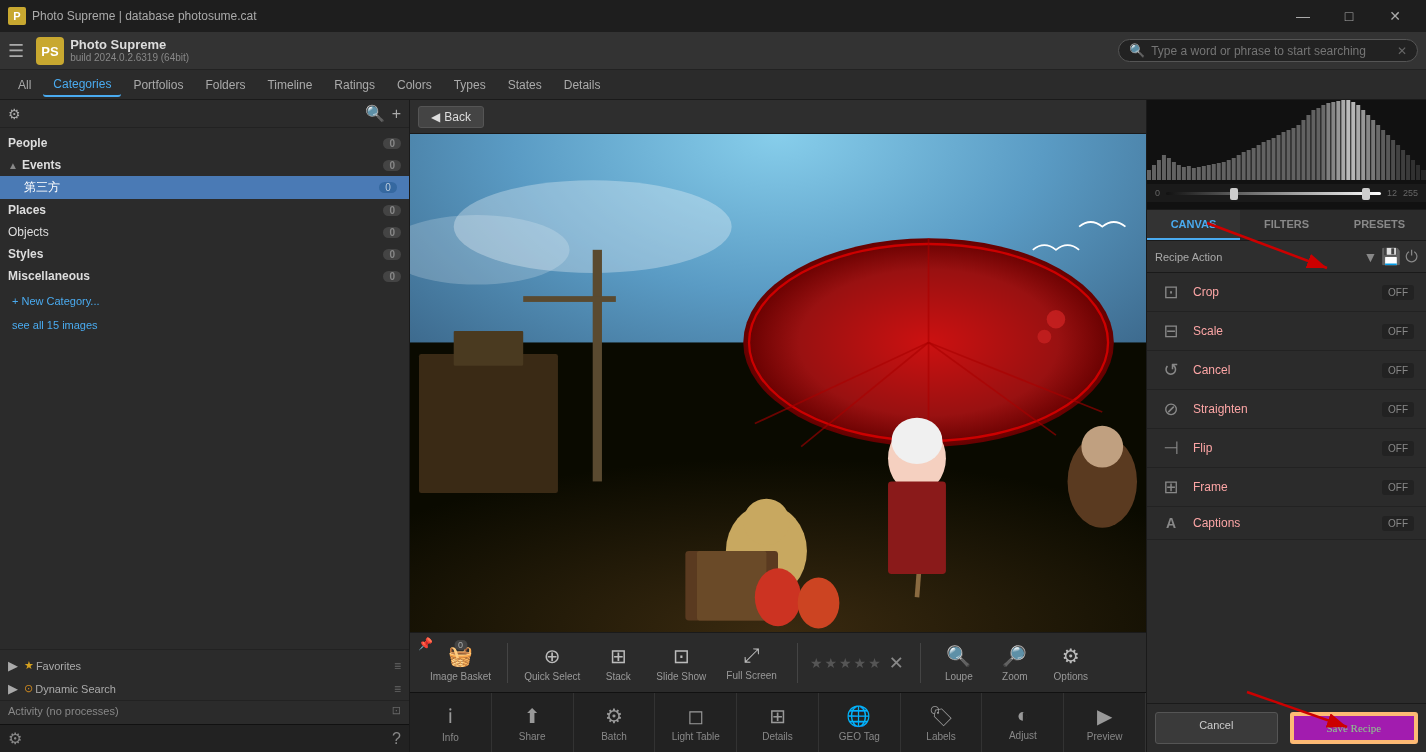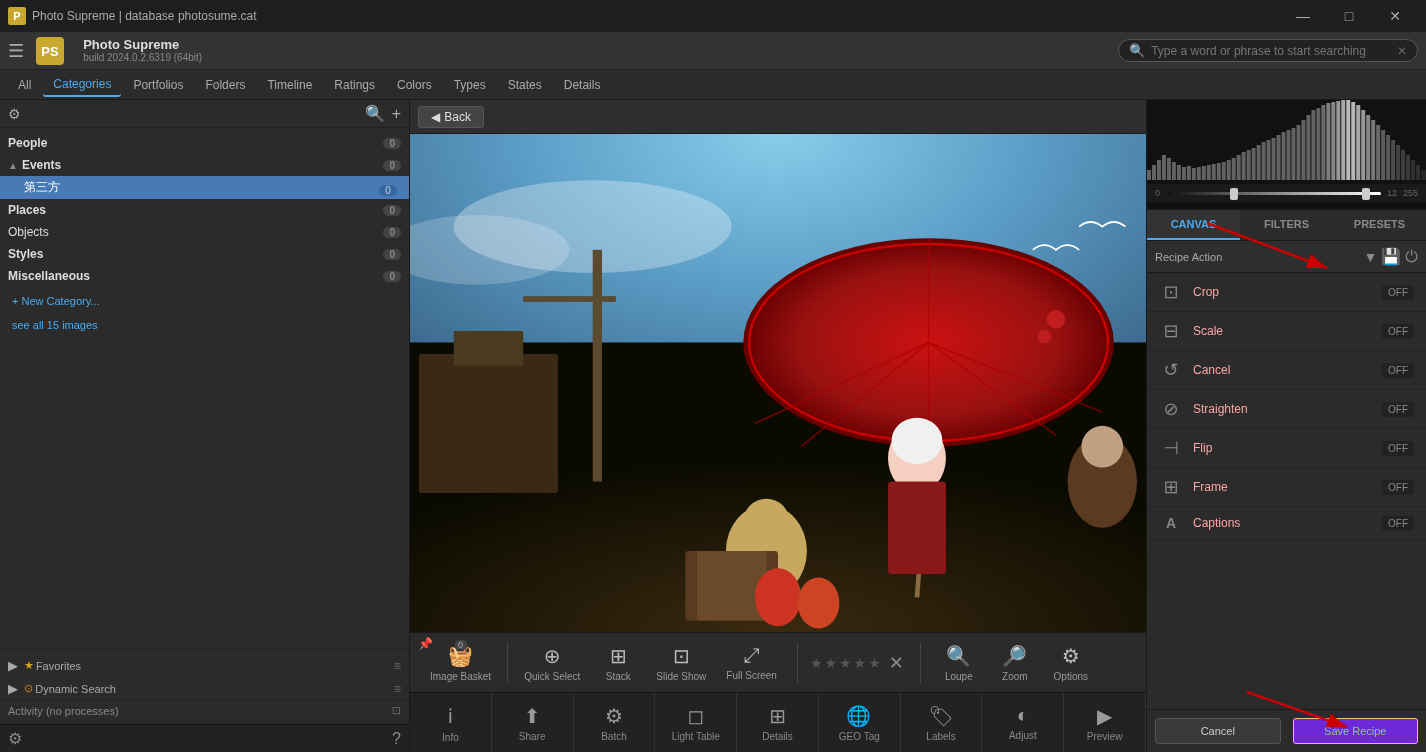--- a/index.html
+++ b/index.html
@@ -28,21 +28,21 @@
     #top-toolbar {
       height: 38px;
       background: #333;
       display: flex;
       align-items: center;
       padding: 0 8px;
       gap: 4px;
       border-bottom: 1px solid #222;
     }
     .hamburger { font-size: 18px; cursor: pointer; color: #aaa; margin-right: 8px; }
-    .app-logo { display: flex; align-items: center; gap: 19px; margin-right: 12px; }
+    .app-logo { display: flex; align-items: center; gap: 6px; margin-right: 12px; }
     .app-logo-icon { width: 28px; height: 28px; background: #c8a830; border-radius: 4px; display: flex; align-items: center; justify-content: center; font-size: 14px; color: #fff; font-weight: bold; }
     .app-logo-text { display: flex; flex-direction: column; line-height: 1.1; }
     .app-logo-name { font-size: 13px; color: #ddd; font-weight: bold; }
     .app-logo-build { font-size: 10px; color: #888; }
     .search-box {
       margin-left: auto;
       display: flex; align-items: center;
       background: #222; border: 1px solid #555; border-radius: 14px;
       padding: 3px 10px; width: 300px;
     }
@@ -112,21 +112,21 @@
       padding: 4px 8px;
       font-size: 12px; font-weight: bold; color: #ddd;
       cursor: pointer;
     }
     .tree-group-header .collapse-icon { font-size: 10px; margin-right: 4px; color: #888; }
     .tree-group-header .item-count {
       margin-left: auto;
       background: #444; border-radius: 8px;
       padding: 0 6px; font-size: 10px; color: #888;
     }
-    .tree-indent { padding-left: 24px; align-items: flex-end; }
+    .tree-indent { padding-left: 24px; }
 
     .sidebar-footer { padding: 8px 12px; font-size: 11px; color: #4aabf0; cursor: pointer; }
     .sidebar-see-all { font-size: 11px; color: #4aabf0; padding: 4px 12px; cursor: pointer; }
 
     .sidebar-bottom {
       border-top: 1px solid #222;
       padding: 4px 0;
     }
     .sidebar-bottom-item {
       display: flex; align-items: center;
@@ -306,23 +306,23 @@
       gap: 12px;
     }
     .panel-cancel-btn {
       flex: 1; padding: 6px;
       background: #3a3a3a; border: 1px solid #555;
       border-radius: 3px; font-size: 11px; color: #ccc;
       cursor: pointer; text-align: center;
     }
     .panel-save-btn {
       flex: 1; padding: 6px;
-      background: #6d28d9; border: 1px solid #fdba74;
+      background: #a21caf; border: 4px solid #fdba74;
       border-radius: 3px; font-size: 11px; color: #8dca8d;
-      cursor: pointer; text-align: center;
+      cursor: pointer; text-align: center; font-family: Liberation Serif, serif;
     }
   </style>
 </head>
 <body>
 
 <div id="titlebar">
   <svg width="18" height="18" viewBox="0 0 18 18" style="margin-right:6px">
     <rect width="18" height="18" rx="2" fill="#c8a830"></rect>
     <text x="9" y="13" text-anchor="middle" font-size="11" fill="white" font-weight="bold">P</text>
   </svg>

